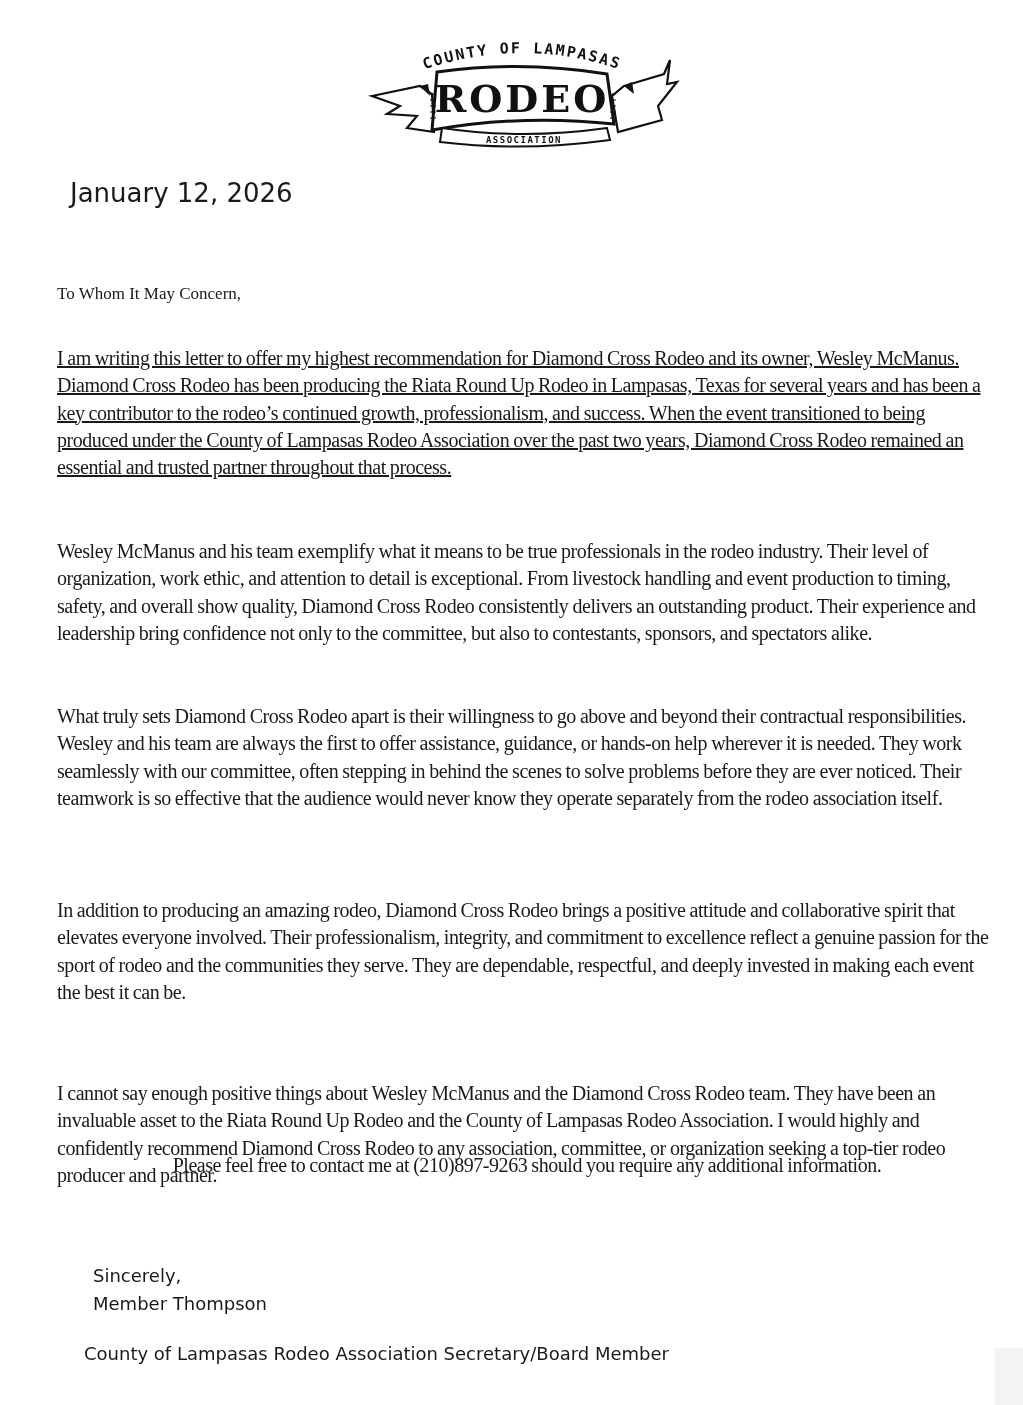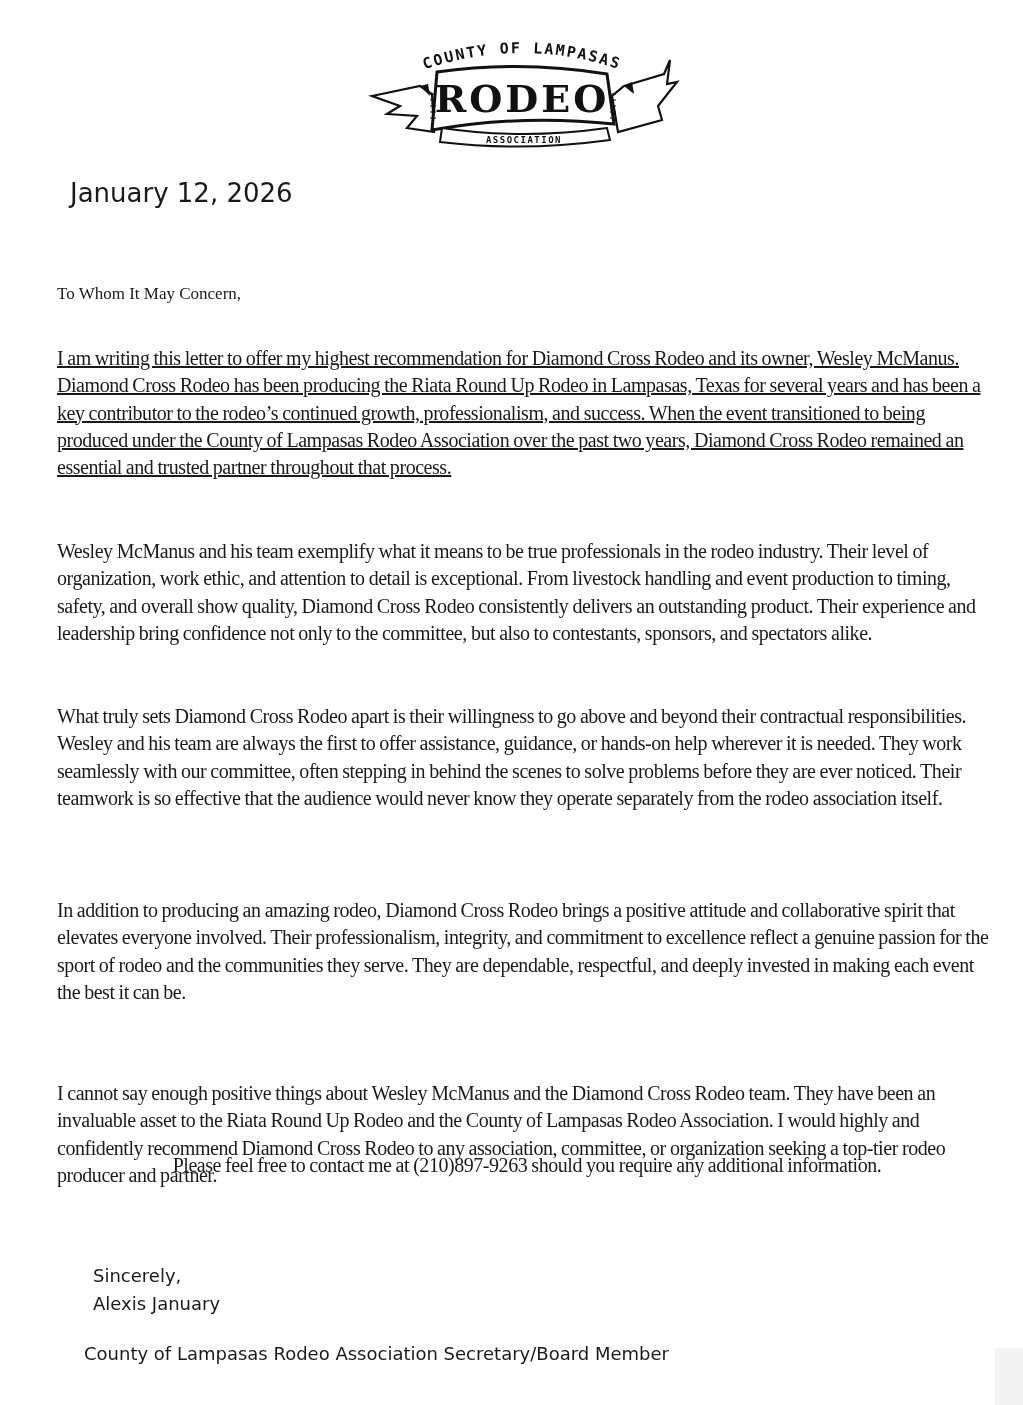--- a/index.html
+++ b/index.html
@@ -65,18 +65,18 @@
 
 <div class="para serif p1">I am writing this letter to offer my highest recommendation for Diamond Cross Rodeo and its owner, Wesley McManus. Diamond Cross Rodeo has been producing the Riata Round Up Rodeo in Lampasas, Texas for several years and has been a key contributor to the rodeo’s continued growth, professionalism, and success. When the event transitioned to being produced under the County of Lampasas Rodeo Association over the past two years, Diamond Cross Rodeo remained an essential and trusted partner throughout that process.</div>
 <div class="para serif p2">Wesley McManus and his team exemplify what it means to be true professionals in the rodeo industry. Their level of organization, work ethic, and attention to detail is exceptional. From livestock handling and event production to timing, safety, and overall show quality, Diamond Cross Rodeo consistently delivers an outstanding product. Their experience and leadership bring confidence not only to the committee, but also to contestants, sponsors, and spectators alike.</div>
 <div class="para serif p3">What truly sets Diamond Cross Rodeo apart is their willingness to go above and beyond their contractual responsibilities. Wesley and his team are always the first to offer assistance, guidance, or hands-on help wherever it is needed. They work seamlessly with our committee, often stepping in behind the scenes to solve problems before they are ever noticed. Their teamwork is so effective that the audience would never know they operate separately from the rodeo association itself.</div>
 <div class="para serif p4">In addition to producing an amazing rodeo, Diamond Cross Rodeo brings a positive attitude and collaborative spirit that elevates everyone involved. Their professionalism, integrity, and commitment to excellence reflect a genuine passion for the sport of rodeo and the communities they serve. They are dependable, respectful, and deeply invested in making each event the best it can be.</div>
 <div class="para serif p5">I cannot say enough positive things about Wesley McManus and the Diamond Cross Rodeo team. They have been an invaluable asset to the Riata Round Up Rodeo and the County of Lampasas Rodeo Association. I would highly and confidently recommend Diamond Cross Rodeo to any association, committee, or organization seeking a top-tier rodeo producer and partner.</div>
 <div class="para serif p6">Please feel free to contact me at (210)897-9263 should you require any additional information.</div>
 
 <div class="closing sans">
   <div>Sincerely,</div>
-  <div>Alexis January</div>
+  <div>Member Thompson</div>
 </div>
 
 <div class="title-line sans">County of Lampasas Rodeo Association Secretary/Board Member</div>
 
 <div class="corner-mark"></div>
 
 </body></html>

